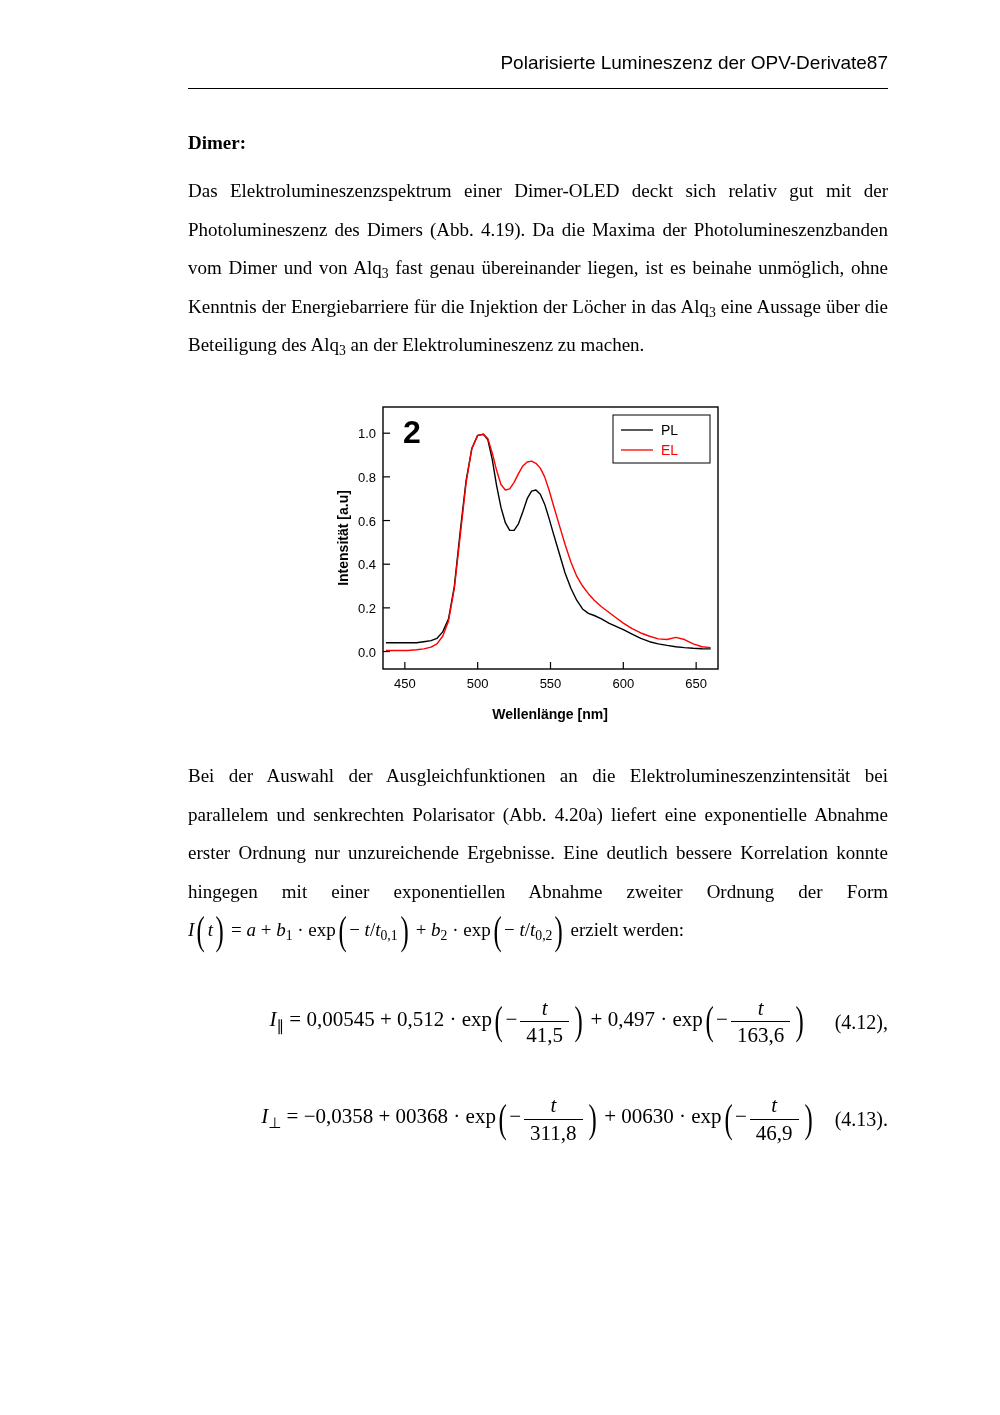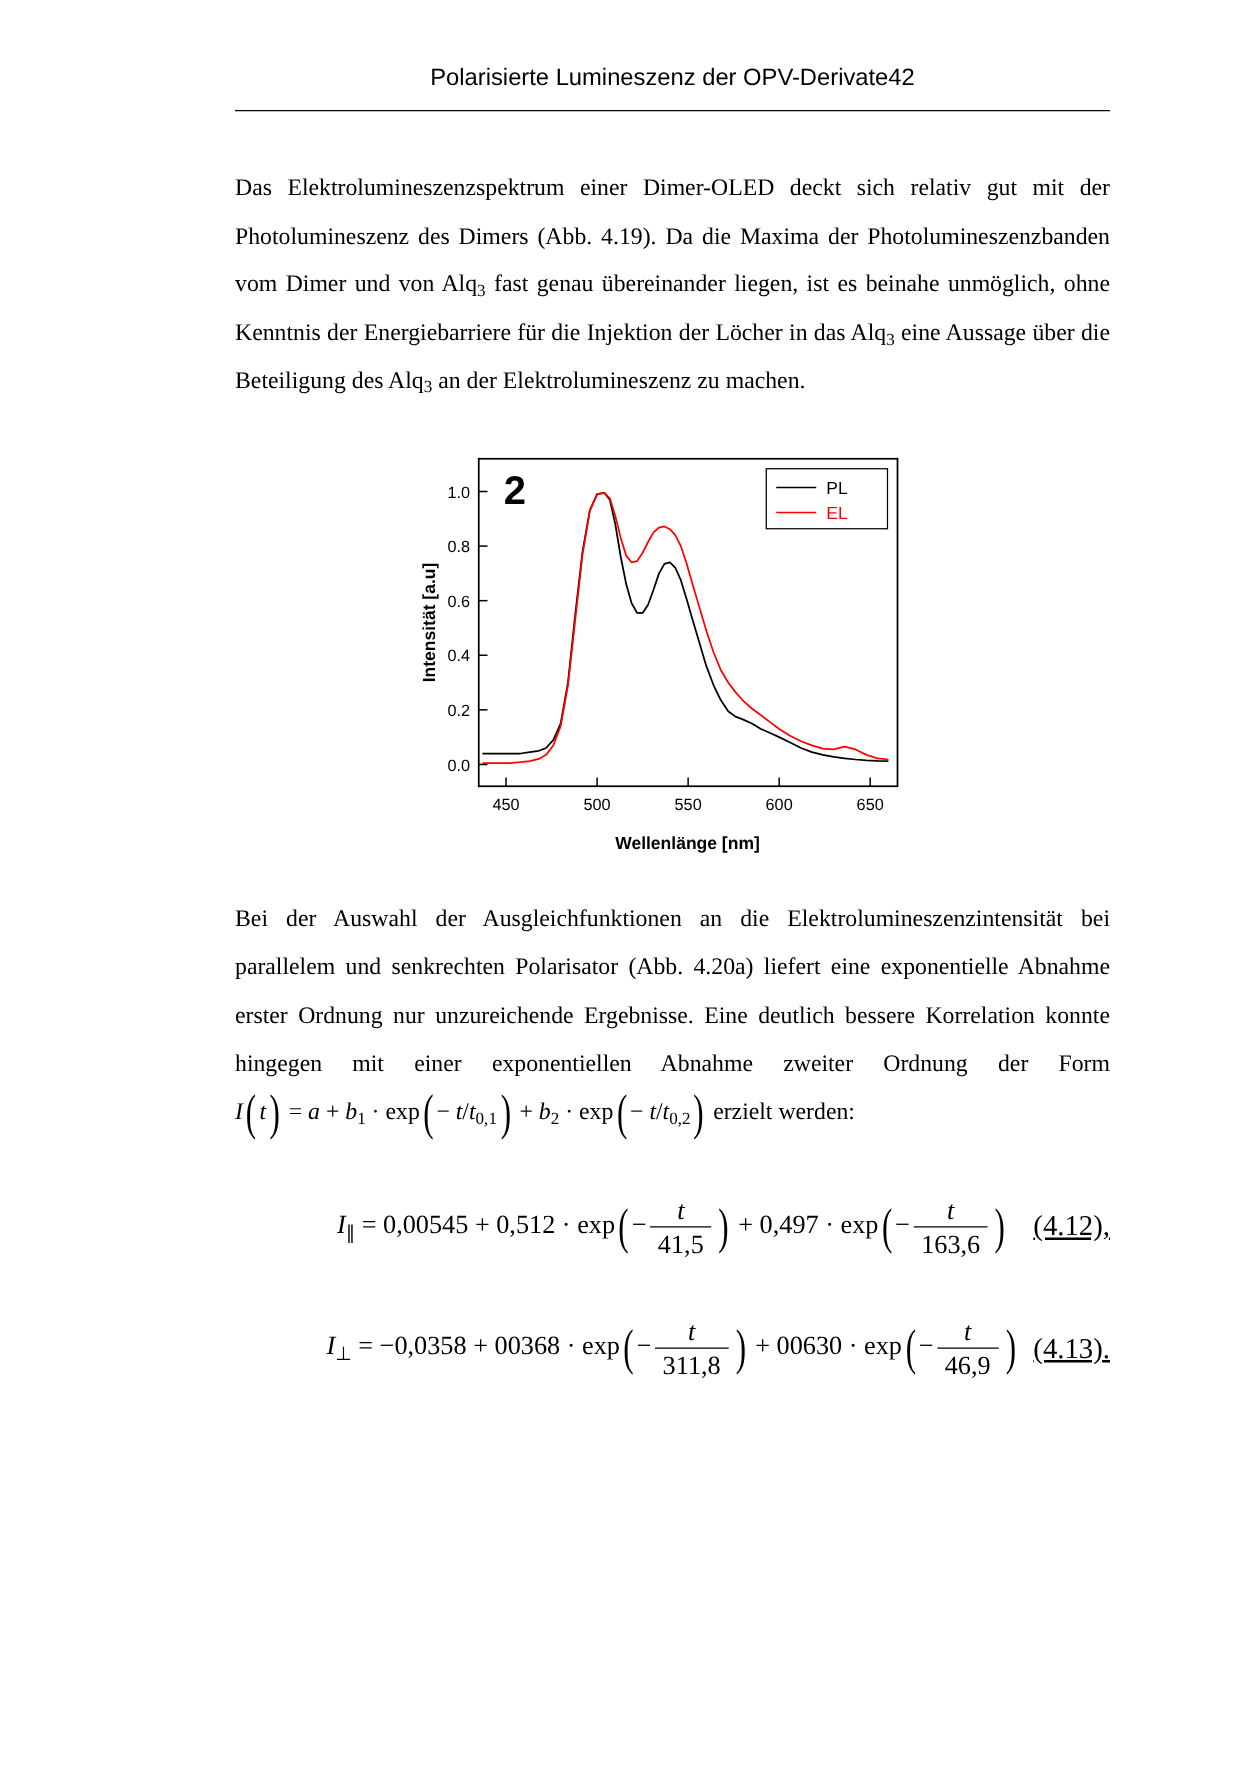--- a/index.html
+++ b/index.html
@@ -20,21 +20,21 @@
     height: 1415px;
     box-sizing: border-box;
   }
   
   .header {
     position: absolute;
     left: 188px;
     top: 52px;
     width: 700px;
     display: flex;
-    justify-content: center;
+    justify-content: flex-end;
     align-items: baseline;
     font-family: "Liberation Sans", sans-serif;
     font-size: 19px;
   }
   .header-rule {
     position: absolute;
     left: 188px;
     top: 88px;
     width: 700px;
     height: 1px;
@@ -99,22 +99,21 @@
   }
   .eq-center {
     text-align: center;
     font-size: 21px;
   }
   .eq-num {
     position: absolute;
     right: 0;
     top: 50%;
     transform: translateY(-50%);
-    font-size: 23px;
-    text-decoration: underline;
+    font-size: 20px;
   }
   .ital { font-style: italic; }
   .frac {
     display: inline-block;
     vertical-align: middle;
     text-align: center;
     margin: 0 3px;
     line-height: 1.15;
   }
   .frac .num {
@@ -164,26 +163,27 @@
     fill: #000;
   }
 </style>
 </head>
 <body>
 
 <div class="page">
 
   <div class="header">
     <span>Polarisierte Lumineszenz der OPV-Derivate</span>
-    <span>42</span>
+    <span>87</span>
   </div>
   <div class="header-rule"></div>
 
   <div class="content">
 
+    <div class="bold-lead">Dimer:</div>
 
     <p class="just">
       <span>Das Elektrolumineszenzspektrum einer Dimer-OLED deckt sich relativ gut mit der Photolumineszenz des Dimers (Abb. 4.19). Da die Maxima der Photolumineszenzbanden vom Dimer und von Alq</span><sub>3</sub><span> fast genau übereinander liegen, ist es beinahe unmöglich, ohne Kenntnis der Energiebarriere für die Injektion der Löcher in das Alq</span><sub>3</sub><span> eine Aussage über die Beteiligung des Alq</span><sub>3</sub><span> an der Elektrolumineszenz zu machen.</span>
     </p>
 
     <div class="figure-wrap">
       <div class="figure-box">
         <svg id="chart-svg" width="420" height="370" viewBox="0 0 420 370">
 
           <rect x="55" y="20" width="335" height="262" fill="#ffffff" stroke="#000000" stroke-width="1.4"></rect>

